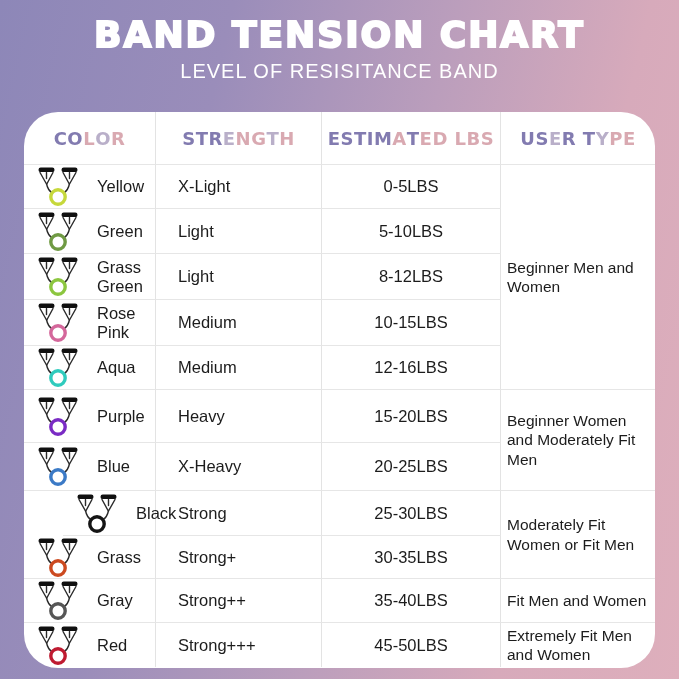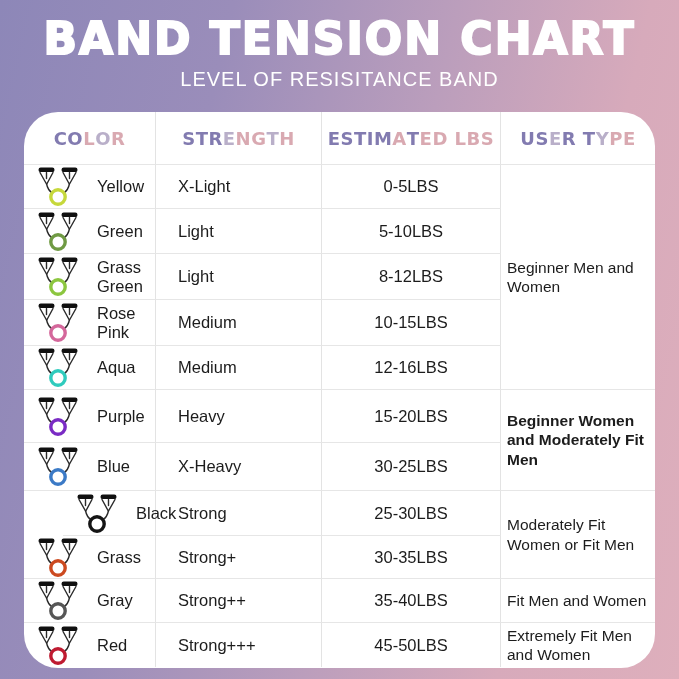--- a/index.html
+++ b/index.html
@@ -4,21 +4,21 @@
 <style>
   html,body{margin:0;padding:0;}
   body{
     width:679px;height:679px;overflow:hidden;position:relative;
     font-family:"Liberation Sans", sans-serif;
     background:linear-gradient(103deg,#8d87b8 0%,#9a8dba 28%,#bb9ebc 55%,#d7aabb 78%,#deafbc 100%);
   }
   .hero{position:absolute;top:0;left:0;width:679px;text-align:center;}
   .title{
     margin-top:16px;font-family:"DejaVu Sans", sans-serif;font-weight:bold;
-    font-size:44px;color:#ffffff;letter-spacing:2px;
+    font-size:36px;color:#ffffff;letter-spacing:2px;
     -webkit-text-stroke:2px #ffffff;line-height:1.05;
   }
   .subtitle{
     margin-top:6px;font-size:20px;color:#ffffff;letter-spacing:1px;font-weight:400;
   }
   .card{
     position:absolute;left:24px;top:112px;width:631px;height:556px;
     background:#ffffff;border-radius:34px;overflow:hidden;
   }
   .grid{
@@ -215,21 +215,21 @@
             <path d="M11.6 17.5 C12.5 22 14.8 24.8 17.1 26.4 M34.4 17.5 C33.5 22 31.2 24.8 28.9 26.4" stroke="#2b2b2b" stroke-width="1.4" fill="none" stroke-linecap="round"></path>
             <circle cx="23" cy="30.5" r="7.2" fill="none" stroke="#3b7ac6" stroke-width="3.4"></circle>
           </svg>
         </div>
         <div class="cname">Blue</div>
       </div>
       <div class="cell scell vline hline" style="grid-area: 8 / 2;">
         <div class="">X-Heavy</div>
       </div>
       <div class="cell lcell vline hline" style="grid-area: 8 / 3;">
-        <div class="">30-25LBS</div>
+        <div class="">20-25LBS</div>
       </div>
       <div class="cell ccell vline hline" style="grid-area: 9 / 1; margin-left: 39px;">
         <div class="bandicon">
           <svg width="46" height="41" viewBox="0 0 46 40" xmlns="http://www.w3.org/2000/svg">
             <rect x="3.5" y="1" width="16" height="4.6" rx="2.2" fill="#101010"></rect>
             <rect x="26.5" y="1" width="16" height="4.6" rx="2.2" fill="#101010"></rect>
             <path d="M5 6 L11.5 17.5 M18 6 L11.8 17.5 M11.5 6 L11.5 12" stroke="#2b2b2b" stroke-width="1.4" fill="none" stroke-linecap="round"></path>
             <path d="M28 6 L34.3 17.5 M41 6 L34.5 17.5 M34.5 6 L34.5 12" stroke="#2b2b2b" stroke-width="1.4" fill="none" stroke-linecap="round"></path>
             <path d="M11.6 17.5 C12.5 22 14.8 24.8 17.1 26.4 M34.4 17.5 C33.5 22 31.2 24.8 28.9 26.4" stroke="#2b2b2b" stroke-width="1.4" fill="none" stroke-linecap="round"></path>
             <circle cx="23" cy="30.5" r="7.2" fill="none" stroke="#141414" stroke-width="3.4"></circle>
@@ -296,21 +296,21 @@
           </svg>
         </div>
         <div class="cname">Red</div>
       </div>
       <div class="cell lcell vline" style="grid-area: 12 / 3;">
         <div class="">45-50LBS</div>
       </div>
       <div class="cell ucell hline" style="grid-area: 2 / 4 / span 5;">
         <div class="">Beginner Men and Women</div>
       </div>
-      <div class="cell ucell hline" style="grid-area: 7 / 4 / span 2; font-weight: bold;">
+      <div class="cell ucell hline" style="grid-area: 7 / 4 / span 2;">
         <div class="">Beginner Women and Moderately Fit Men</div>
       </div>
       <div class="cell ucell hline" style="grid-area: 9 / 4 / span 2;">
         <div class="">Moderately Fit Women or Fit Men</div>
       </div>
       <div class="cell ucell hline" style="grid-area: 11 / 4 / span 1;">
         <div class="">Fit Men and Women</div>
       </div>
       <div class="cell ucell" style="grid-area: 12 / 4 / span 1;">
         <div class="">Extremely Fit Men and Women</div>

